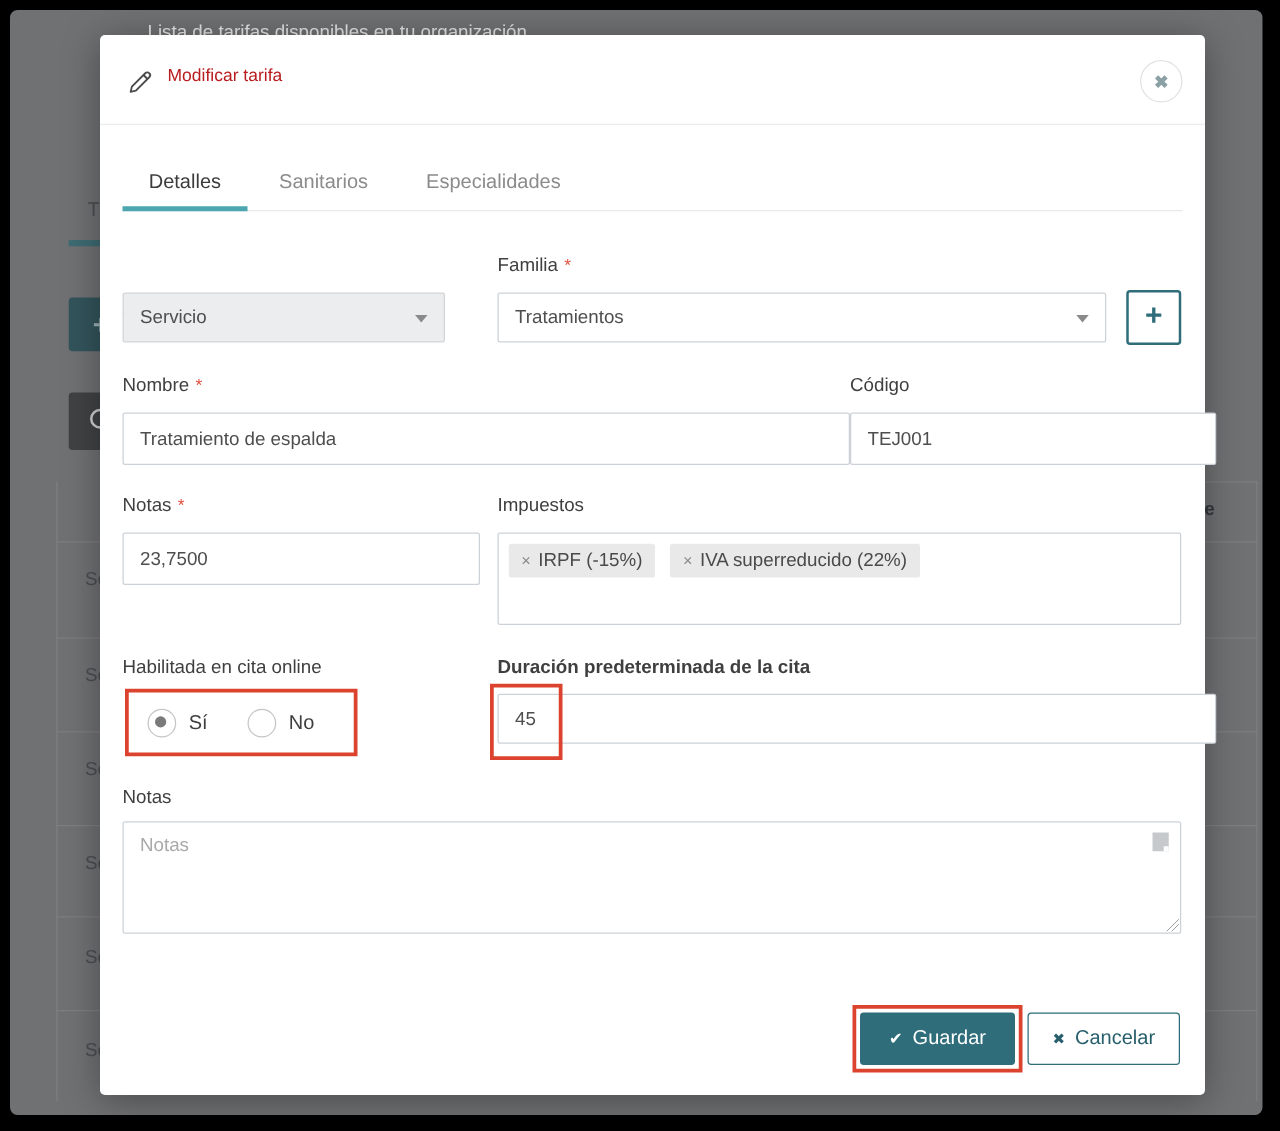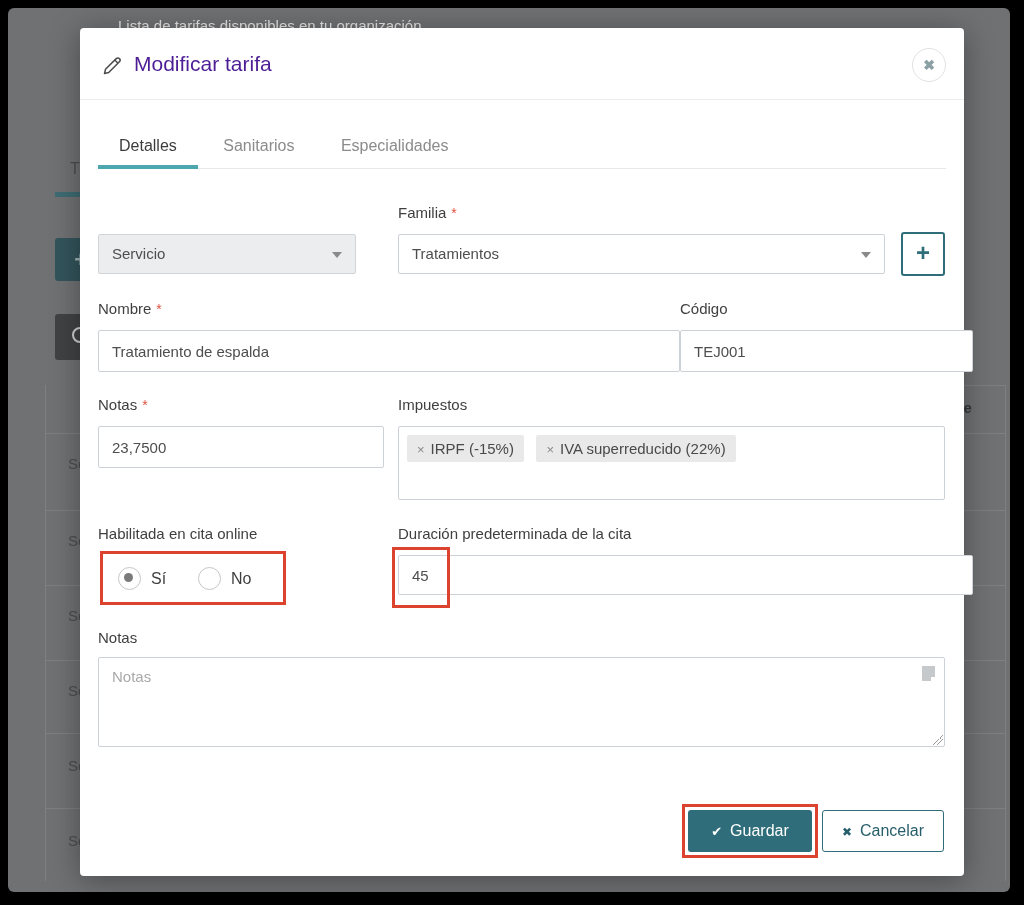--- a/index.html
+++ b/index.html
@@ -22,21 +22,21 @@
   .bd-teal-btn span{position:absolute;right:-5px;top:9px;color:#9fb3b6;font-size:22px;font-weight:bold;}
   .bd-dark-btn{background:#404244;border-radius:3px 0 0 3px;overflow:hidden;}
   .bd-dark-btn i{position:absolute;right:-6px;top:13px;width:12px;height:12px;border:2px solid #cfd0d1;border-radius:50%;}
   .bd-tab-underline{background:#3e6b73;}
 
   
   #modal{
     left:80px;top:28px;width:884px;height:848px;background:#ffffff;
     border-radius:4px;box-shadow:0 4px 30px rgba(0,0,0,0.35);
   }
-  .m-title{left:54px;top:24px;font-size:21px;color:#4c1d95;}
+  .m-title{left:54px;top:24px;font-size:14px;color:#b91c1c;}
   .m-pencil{left:20px;top:26px;}
   .m-close{
     right:18px;top:20px;width:34px;height:34px;border:1px solid #e2e2e2;border-radius:50%;
     color:#8ba0a4;font-size:14px;font-weight:bold;text-align:center;line-height:32px;
     cursor:pointer;background:#fff;
   }
   .m-hdr-divider{left:0;top:71px;width:884px;height:1px;background:#ececec;}
 
   
   .m-tabs{left:18px;top:99px;width:848px;height:42px;border-bottom:1px solid #e8e8e8;white-space:nowrap;}
@@ -197,21 +197,21 @@
   <div class="abs f-label" style="left:18px;top:497px;">Habilitada en cita online</div>
   <div class="abs hl-red" style="left:20px;top:523px;width:186px;height:54px;">
     <span class="abs" style="left:15px;top:13px;text-align:right;">
       <span class="radio sel"></span><span class="radio-lbl">Sí</span>
     </span>
     <span class="abs" style="left:95px;top:13px;">
       <span class="radio"></span><span class="radio-lbl">No</span>
     </span>
   </div>
 
-  <div class="abs f-label" style="left:318px;top:497px;">Duración predeterminada de la cita</div>
+  <div class="abs f-label" style="left:318px;top:497px;font-weight:bold;">Duración predeterminada de la cita</div>
   <div class="abs" style="left:318px;top:527px;width:547px;height:38px;">
     <input class="f-input" value="45" style="">
   </div>
   <div class="abs hl-red" style="left:312px;top:519px;width:58px;height:61px;"></div>
 
   <div class="abs f-label" style="left:18px;top:601px;">Notas</div>
   <div class="abs" style="left:18px;top:629px;width:847px;height:90px;">
     <textarea class="f-textarea" placeholder="Notas" style=""></textarea>
     <span class="abs note-ico"></span>
     <span class="abs resize-grip"></span>

